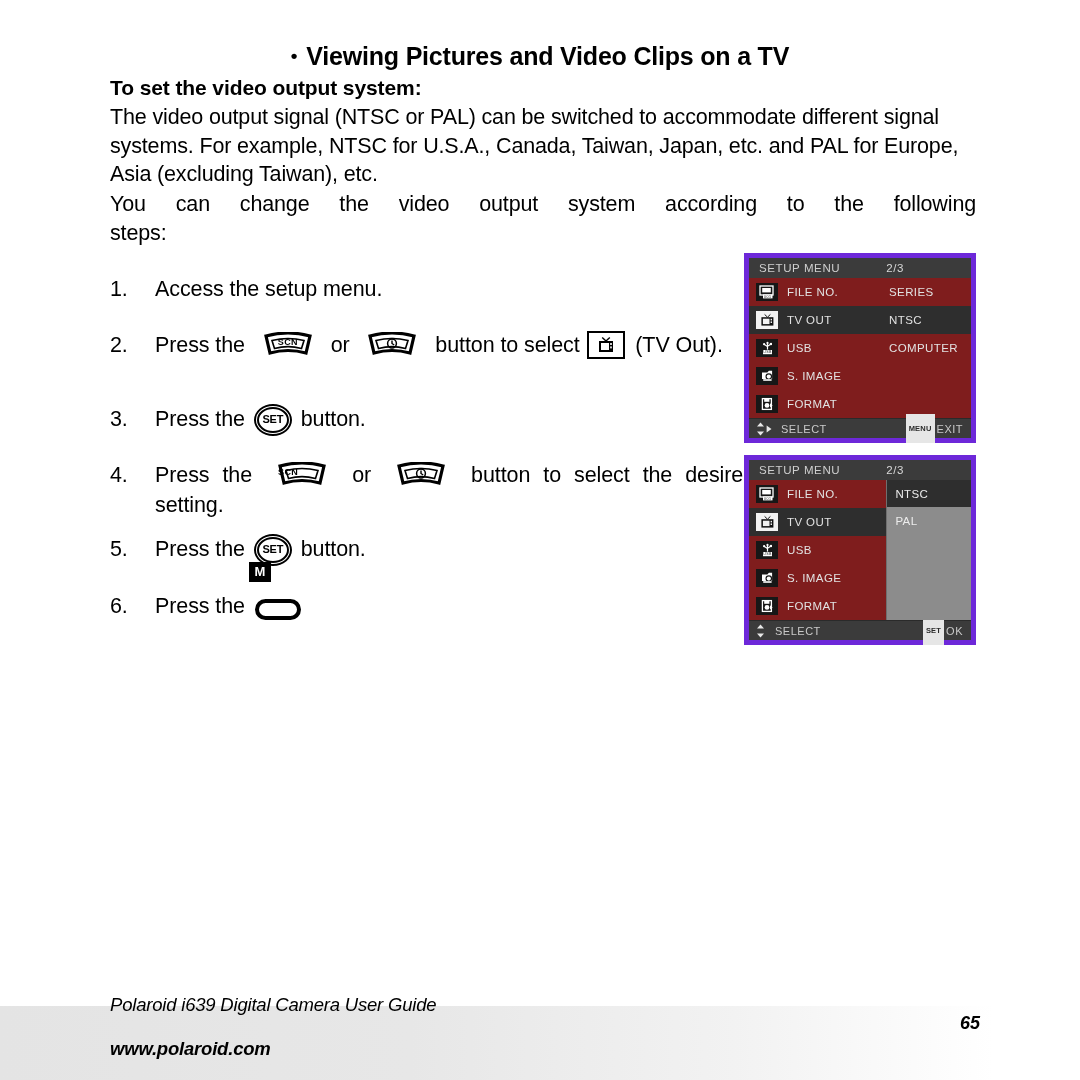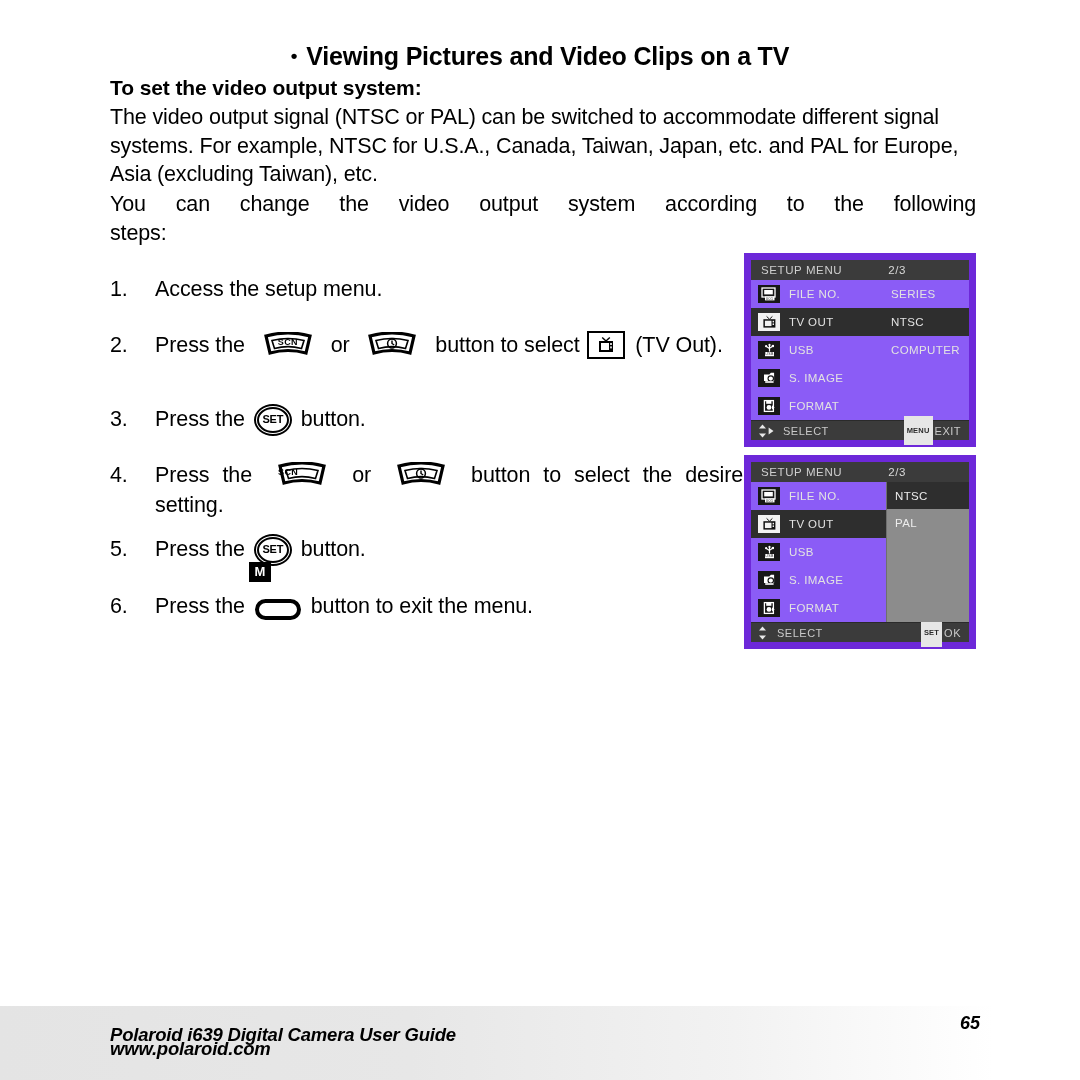--- a/index.html
+++ b/index.html
@@ -102,22 +102,22 @@
     width:38px;height:28px;border:2px solid #000;
     margin:0 4px 0 2px;vertical-align:-7px;background:#fff;
     box-sizing:border-box;
   }
   .tvframe svg{display:block;margin:2px auto 0;}
 
   
   .lcd{
     position:absolute;
     width:232px;
-    border:7px solid #6d28d9;
-    background:#8b5cf6;
+    border:5px solid #6d28d9;
+    background:#7f1d1d;
     font-size:11.5px;
     color:#d8d8d8;
     letter-spacing:0.4px;
     box-sizing:border-box;
     font-family:"Liberation Sans","DejaVu Sans",sans-serif;
   }
   #lcd1{left:744px;top:253px;}
   #lcd2{left:744px;top:455px;}
 
   .lcd-head{
@@ -182,22 +182,22 @@
     line-height:9px;margin-right:2px;
   }
   .arrows{display:flex;align-items:center;}
 
   
   .footband{
     position:absolute;left:0;right:0;top:1006px;height:74px;
     background:linear-gradient(to right,#e4e4e4 0%,#e7e7e7 38%,#f2f2f2 68%,#ffffff 92%);
   }
   .foot-title{
-    position:absolute;left:110px;top:1024px;
-    font-size:18.5px;font-weight:bold;font-style:italic;
+    position:absolute;left:110px;top:994px;
+    font-size:18.5px;font-weight:normal;font-style:italic;
     letter-spacing:-0.2px;
   }
   .foot-url{
     position:absolute;left:110px;top:1038px;
     font-size:18.5px;font-weight:bold;font-style:italic;
     letter-spacing:-0.2px;
   }
   .foot-page{
     position:absolute;left:940px;top:1013px;width:40px;
     text-align:right;font-size:18px;font-weight:bold;font-style:italic;
@@ -329,21 +329,20 @@
   <div class="step" id="step6">
     <span class="num">6.</span>
     <span class="body">
       <span>Press the</span>
       <span class="mwrap">
         <span class="mbadge">M</span>
         <span class="icn mbtn">
           <span class="pill"></span>
         </span>
       </span>
-      <span>button to exit the menu.</span>
     </span>
   </div>
 
   <div class="lcd" id="lcd1">
     <div class="lcd-head">
       <span>SETUP MENU</span>
       <span class="pg">2/3</span>
     </div>
     <div class="lcd-body">
       <div class="lcd-rows">

